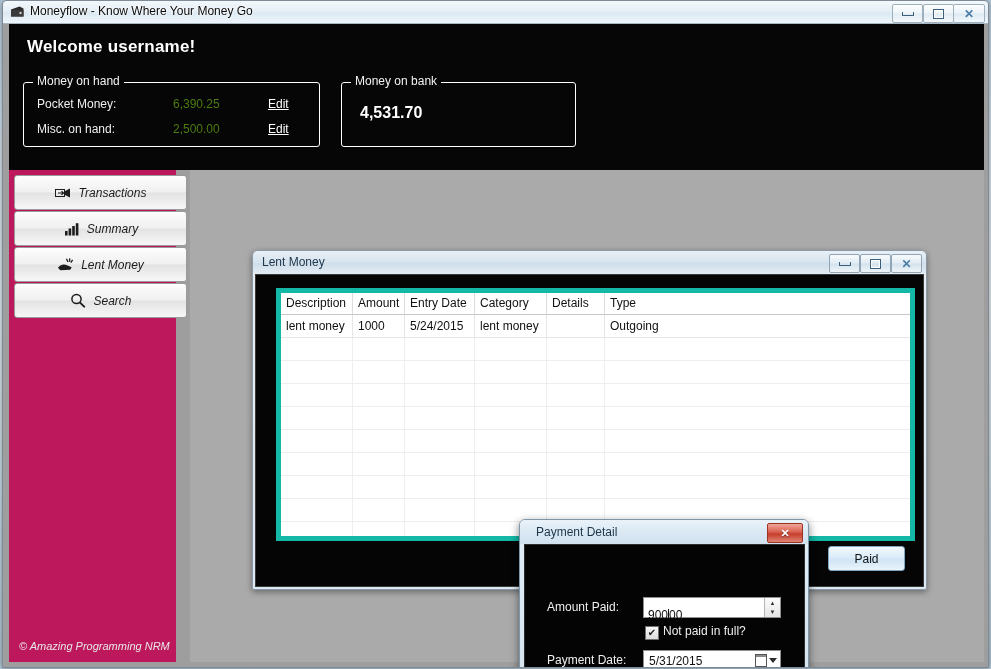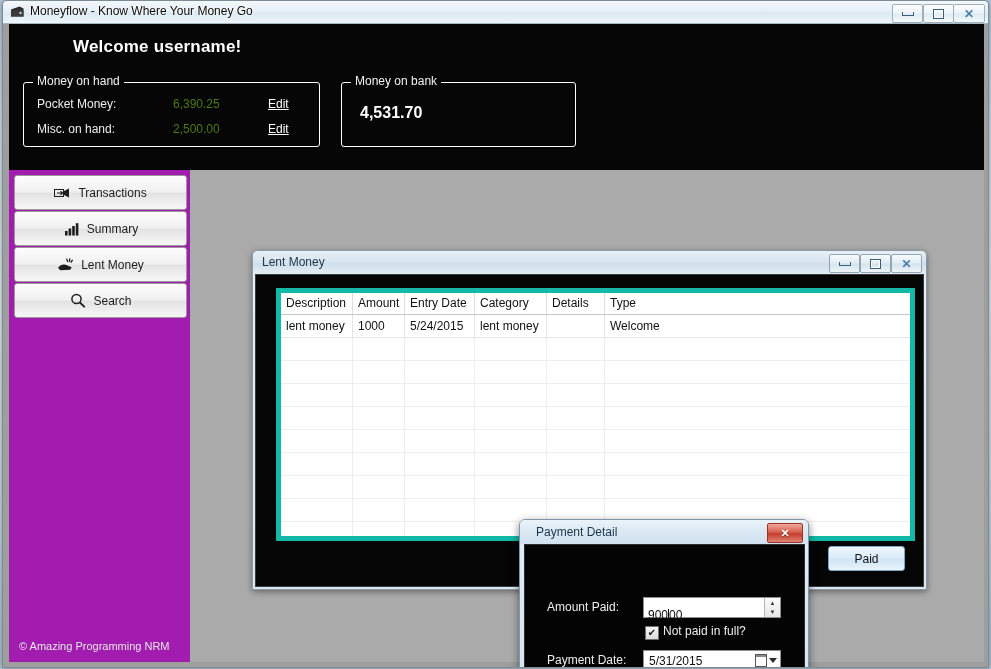--- a/index.html
+++ b/index.html
@@ -52,21 +52,21 @@
   .glyph-max{display:block;width:9px;height:8px;border:1px solid #3c5f7c;box-shadow:inset 0 0 0 1px #fff;}
   .glyph-x{font-size:12px;font-weight:bold;color:#4d7ea8;line-height:1;}
 
   
   #header{
     position:absolute;left:6px;top:23px;width:975px;height:146px;
     background:#060606;
   }
   #welcome{
     position:absolute;left:18px;top:13px;
-    font-size:17px;font-weight:bold;color:#ffffff;letter-spacing:.2px;margin-left:46px;
+    font-size:17px;font-weight:bold;color:#ffffff;letter-spacing:.2px;
   }
   .groupbox{
     position:absolute;
     border:1px solid #ffffff;border-radius:3px;
     background:#060606;
   }
   .gb-legend{
     position:absolute;top:-9px;left:9px;
     background:#060606;padding:0 4px;
     font-size:12px;color:#f2f2f2;
@@ -79,22 +79,23 @@
     position:absolute;font-size:12px;color:#ffffff;
     text-decoration:underline;cursor:pointer;
   }
   #bank-amount{
     position:absolute;left:18px;top:21px;
     font-size:16px;font-weight:bold;color:#ffffff;
   }
 
   
   #sidebar{
-    position:absolute;left:6px;top:169px;width:181px;height:492px;
-    background:#a21caf;
+    position:absolute;left:6px;top:169px;width:167px;height:492px;
+    background:#be185d;
+    font-style:italic;
   }
   .navbtn{
     position:absolute;left:5px;width:171px;height:33px;
     background:linear-gradient(180deg,#fdfdfd 0%,#f0f0f0 48%,#e3e3e3 52%,#f7f7f7 100%);
     border:1px solid #9a9a9a;border-radius:3px;
     display:flex;align-items:center;justify-content:center;gap:6px;
     font-size:12px;color:#1b1b1b;cursor:pointer;
     box-shadow:0 1px 0 rgba(255,255,255,.6) inset;
   }
   .navbtn .ico{width:18px;height:15px;display:flex;align-items:center;justify-content:center;color:#1d1d1d;}
@@ -368,21 +369,21 @@
             <div class="cell c4">Details</div>
             <div class="cell c5">Type</div>
           </div>
 
           <div class="grow">
             <div class="cell c0">lent money</div>
             <div class="cell c1">1000</div>
             <div class="cell c2">5/24/2015</div>
             <div class="cell c3">lent money</div>
             <div class="cell c4"></div>
-            <div class="cell c5">Welcome</div>
+            <div class="cell c5">Outgoing</div>
           </div>
 
           <div id="empty-rows">
               <div class="empty-row">
                 <div class="cell c0"></div>
                 <div class="cell c1"></div>
                 <div class="cell c2"></div>
                 <div class="cell c3"></div>
                 <div class="cell c4"></div>
                 <div class="cell c5"></div>

